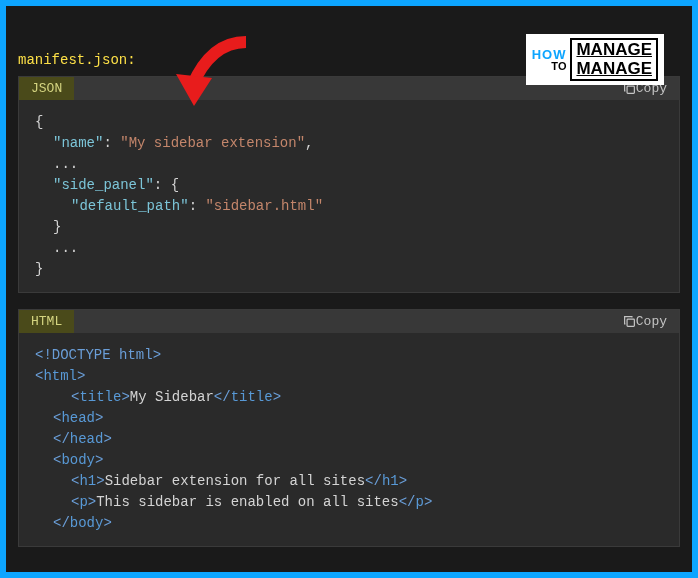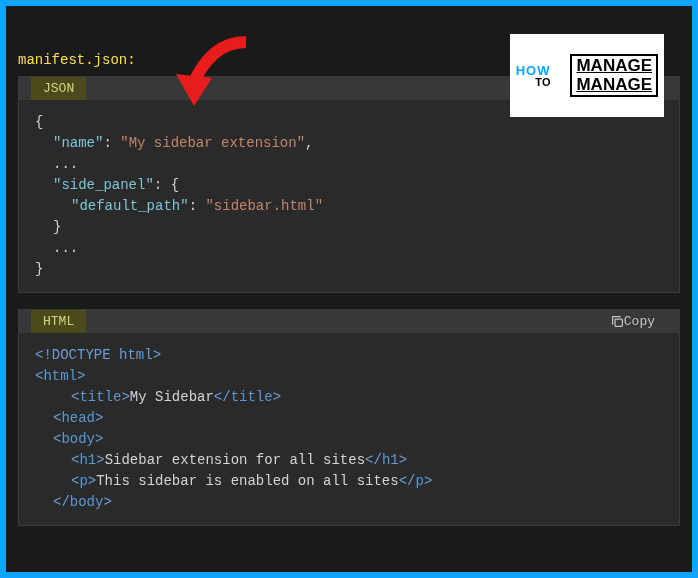--- a/index.html
+++ b/index.html
@@ -32,21 +32,21 @@
     .code-block {
       background: #2a2a2a;
       border: 1px solid #3a3a3a;
       margin-bottom: 16px;
     }
     .code-header {
       background: #383838;
       display: flex;
       justify-content: space-between;
       align-items: center;
-      padding: 4px 24px;
+      padding: 4px 12px;
     }
     .lang-tab {
       background: #4a4a1a;
       color: #d4d480;
       padding: 4px 12px;
       font-size: 13px;
       margin-left: -12px;
       margin-top: -4px;
       margin-bottom: -4px;
     }
@@ -84,24 +84,24 @@
       top: 28px;
       left: 160px;
       z-index: 5;
       pointer-events: none;
     }
     .logo {
       position: absolute;
       top: 28px;
       right: 28px;
       background: #fff;
-      padding: 20px 6px;
+      padding: 4px 6px;
       display: flex;
       align-items: center;
-      gap: 20px;
+      gap: 4px;
       z-index: 5;
     }
     .logo-left {
       font-family: Arial, sans-serif;
       font-weight: bold;
       font-size: 11px;
       line-height: 1;
       color: #000;
     }
     .logo-left .how { color: #0da5ff; font-size: 13px; letter-spacing: 1px; display:block;}
@@ -181,20 +181,21 @@
           </svg>
         </span>
         <span>Copy</span>
       </div>
     </div>
     <div class="code-content">
       <div class="code-line"><span class="tag-bracket">&lt;</span><span class="doctype">!DOCTYPE html</span><span class="tag-bracket">&gt;</span></div>
       <div class="code-line"><span class="tag-bracket">&lt;</span><span class="tag-name">html</span><span class="tag-bracket">&gt;</span></div>
       <div class="code-line indent2"><span class="tag-bracket">&lt;</span><span class="tag-name">title</span><span class="tag-bracket">&gt;</span><span class="text-content">My Sidebar</span><span class="tag-bracket">&lt;/</span><span class="tag-name-close">title</span><span class="tag-bracket">&gt;</span></div>
       <div class="code-line indent1"><span class="tag-bracket">&lt;</span><span class="tag-name">head</span><span class="tag-bracket">&gt;</span></div>
+      <div class="code-line indent1"><span class="tag-bracket">&lt;/</span><span class="tag-name-close">head</span><span class="tag-bracket">&gt;</span></div>
       <div class="code-line indent1"><span class="tag-bracket">&lt;</span><span class="tag-name">body</span><span class="tag-bracket">&gt;</span></div>
       <div class="code-line indent2"><span class="tag-bracket">&lt;</span><span class="tag-name">h1</span><span class="tag-bracket">&gt;</span><span class="text-content">Sidebar extension for all sites</span><span class="tag-bracket">&lt;/</span><span class="tag-name-close">h1</span><span class="tag-bracket">&gt;</span></div>
       <div class="code-line indent2"><span class="tag-bracket">&lt;</span><span class="tag-name">p</span><span class="tag-bracket">&gt;</span><span class="text-content">This sidebar is enabled on all sites</span><span class="tag-bracket">&lt;/</span><span class="tag-name-close">p</span><span class="tag-bracket">&gt;</span></div>
       <div class="code-line indent1"><span class="tag-bracket">&lt;/</span><span class="tag-name-close">body</span><span class="tag-bracket">&gt;</span></div>
     </div>
   </div>
 
 </div>
 
 </body></html>

